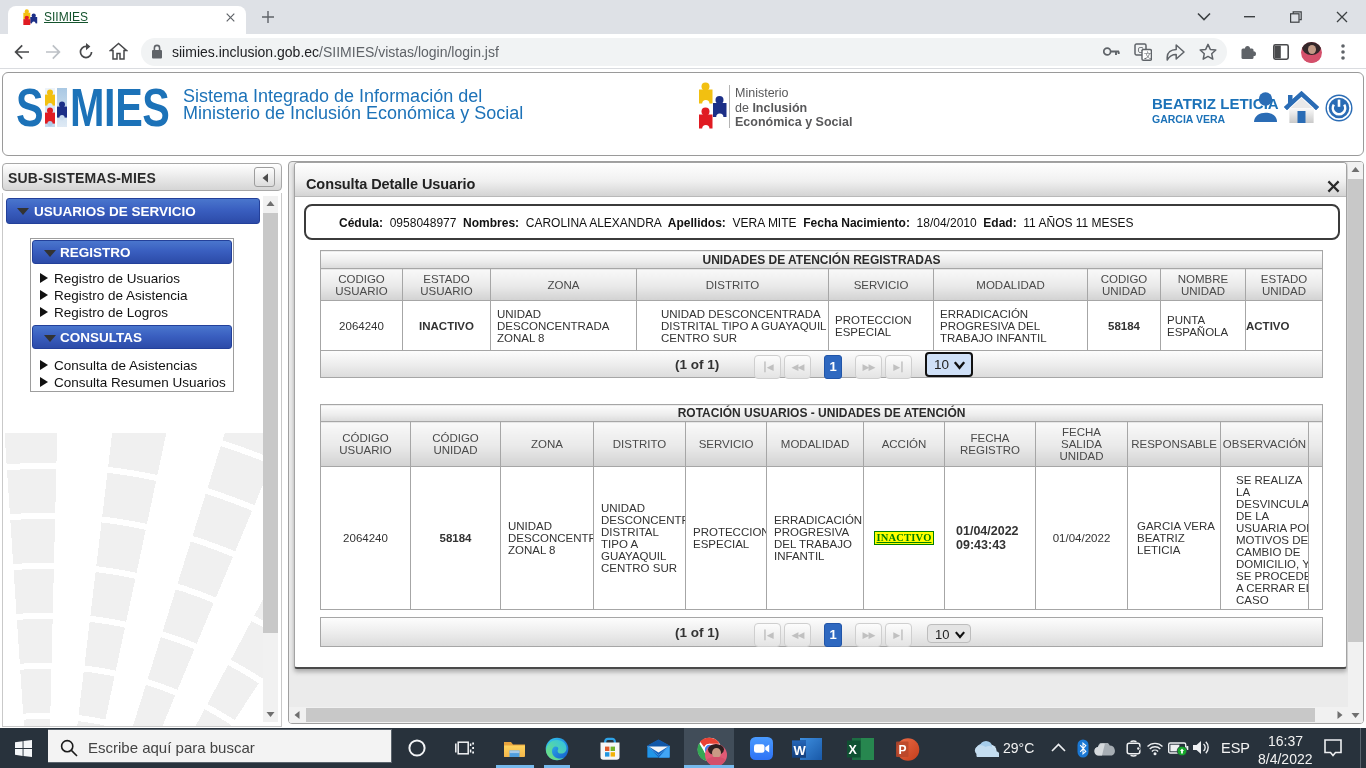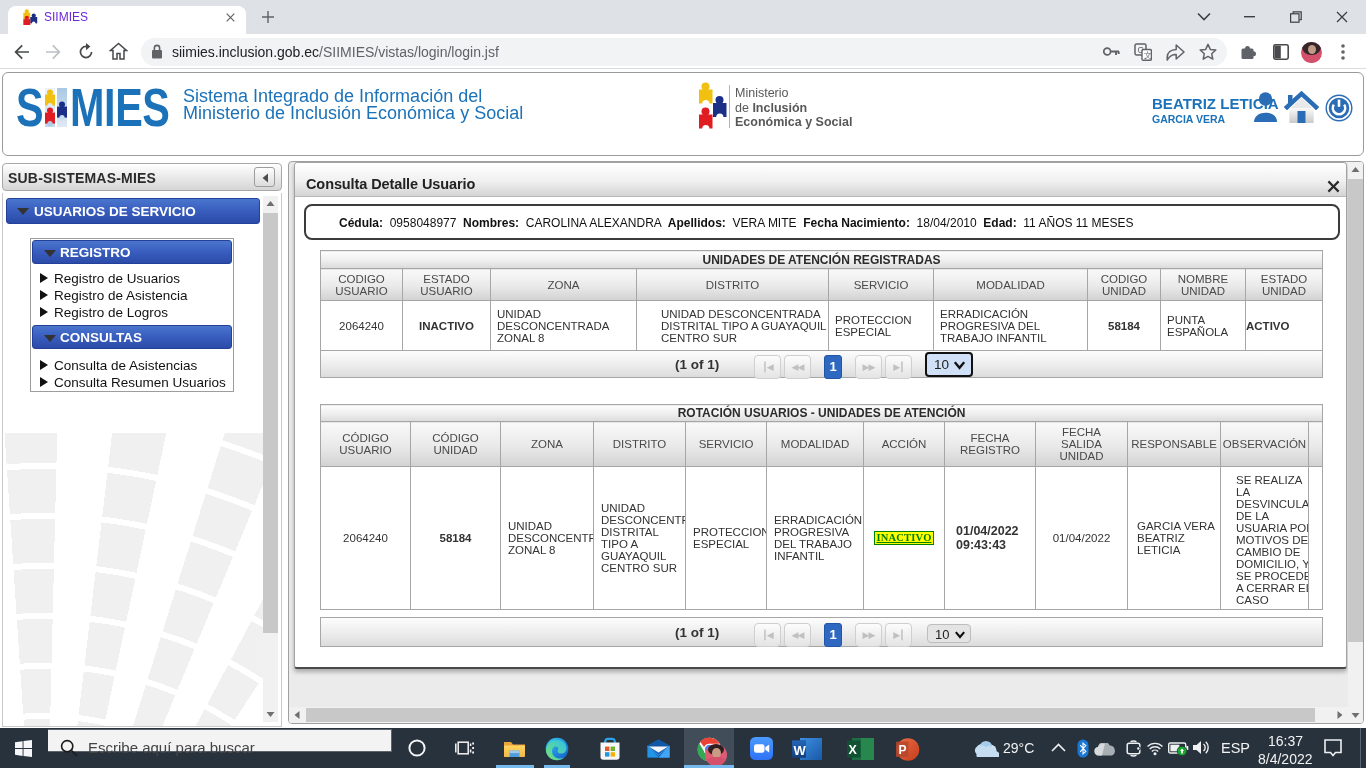--- a/index.html
+++ b/index.html
@@ -5,21 +5,21 @@
 * { margin:0; padding:0; box-sizing:border-box; }
 html,body { width:1366px; height:768px; overflow:hidden; background:#fff;
   font-family:"Liberation Sans", sans-serif; }
 .abs { position:absolute; }
 #stage { position:relative; width:1366px; height:768px; overflow:hidden; }
 
 
 #tabstrip { position:absolute; left:0; top:0; width:1366px; height:34px; background:#dee1e6; }
 #tab { position:absolute; left:8px; top:6px; width:238px; height:28px; background:#fff;
   border-radius:8px 8px 0 0; }
-#tabtitle { position:absolute; left:44px; top:10px; font-size:12px; color:#6d28d9; }
+#tabtitle { position:absolute; left:44px; top:10px; font-size:12px; color:#14532d;text-decoration:underline; }
 #toolbar { position:absolute; left:0; top:34px; width:1366px; height:35px; background:#fff;
   border-bottom:1px solid #dadce0; }
 #omnibox { position:absolute; left:141px; top:38px; width:1086px; height:28px; background:#f1f3f4;
   border-radius:14px; }
 #url { position:absolute; left:172px; top:44px; font-size:14px; color:#202124; }
 #url span { color:#5f6368; }
 
 
 #pagehead { position:absolute; left:2px; top:72px; width:1362px; height:84px; background:#fff;
   border:1px solid #9a9a9a; border-radius:6px; }
@@ -69,21 +69,21 @@
 #badge { display:inline-block; background:#ffff00; border:1.5px solid #008000; color:#008000;
   font-weight:bold; font-size:10.5px; text-decoration:underline; padding:0px 1px 1px 1px;
   font-family:"Liberation Serif", serif; letter-spacing:0.2px; }
 
 .sbtrack { position:absolute; background:#f1f1f1; }
 .sbthumb { position:absolute; background:#c8c8c8; }
 .sbbtn  { position:absolute; background:#f1f1f1; }
 
 
 #taskbar { position:absolute; left:0; top:728px; width:1366px; height:40px; background:#28323c; }
-#searchbox { position:absolute; left:48px; top:729px; width:344px; height:23px; background:#f3f3f3;
+#searchbox { position:absolute; left:48px; top:729px; width:344px; height:34px; background:#f3f3f3;
   border:1px solid #5b646d; border-left:none; }
 #searchbox span { position:absolute; left:40px; top:9px; font-size:15px; color:#444; }
 .tray { color:#f2f2f2; font-size:14px; position:absolute; }
 </style>
 </head>
 <body>
 <div id="stage">
 
 <div id="tabstrip">
   <div id="tab"></div>

